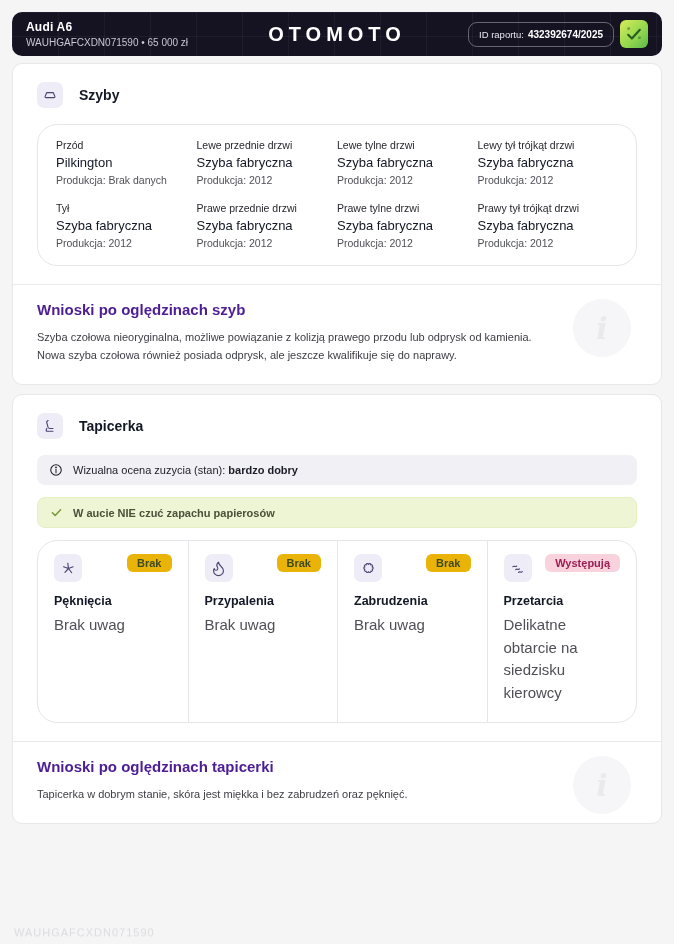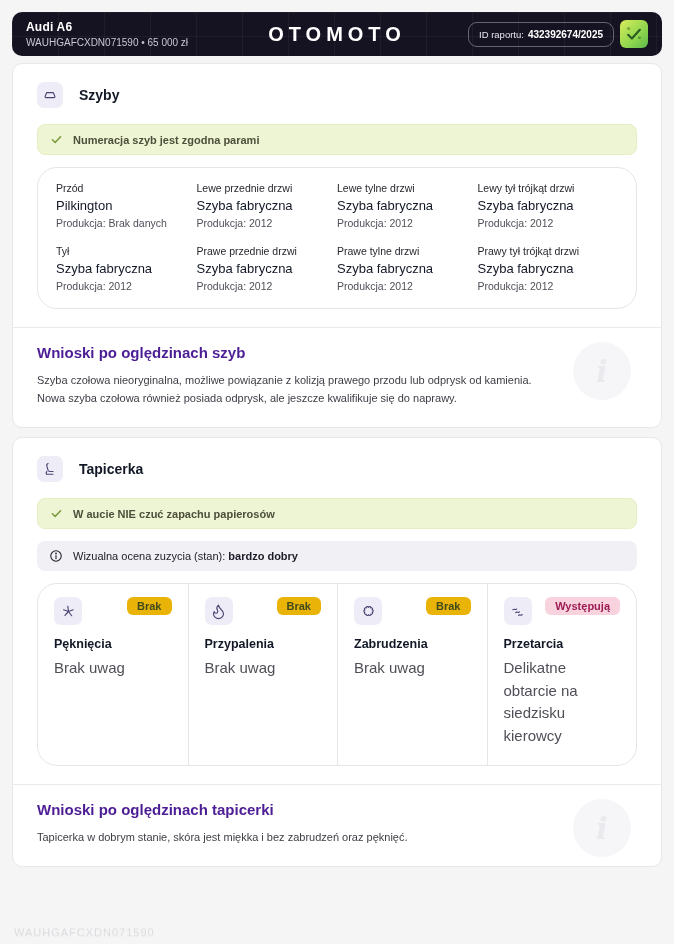--- a/index.html
+++ b/index.html
@@ -189,26 +189,20 @@
 <section class="card">
   <div class="section-head">
     <div class="section-icon">
       <svg width="16" height="16" viewBox="0 0 24 24" fill="none" stroke="#4a4473" stroke-width="1.7" stroke-linejoin="round">
         <path d="M7 8.5h10l2.3 5.6c.4 1-.3 1.9-1.3 1.9H6c-1 0-1.7-.9-1.3-1.9L7 8.5z"></path>
       </svg>
     </div>
     <h2 class="section-title">Szyby</h2>
   </div>
 
-  <div class="banner banner-green">
-    <svg width="13" height="13" viewBox="0 0 24 24" fill="none" stroke="#7e9c40" stroke-width="3" stroke-linecap="round" stroke-linejoin="round">
-      <path d="M4.5 12.5l5 5L19.5 7"></path>
-    </svg>
-    <span>Numeracja szyb jest zgodna parami</span>
-  </div>
 
   <div class="subgrid windows-grid">
     <div class="win-cell">
       <div class="win-label">Przód</div>
       <div class="win-value">Pilkington</div>
       <div class="win-prod">Produkcja: Brak danych</div>
     </div>
     <div class="win-cell">
       <div class="win-label">Lewe przednie drzwi</div>
       <div class="win-value">Szyba fabryczna</div>
@@ -257,39 +251,39 @@
 
 <section class="card">
   <div class="section-head">
     <div class="section-icon">
       <svg width="16" height="16" viewBox="0 0 24 24" fill="none" stroke="#4a4473" stroke-width="1.7" stroke-linecap="round" stroke-linejoin="round">
         <path d="M9.2 3.8c-1.8.5-2.4 2.1-1.9 3.9l1.7 6c.4 1.3 1.5 2.1 2.8 2.1h4.7"></path>
         <path d="M7.2 15.6l-.9 2.4c-.3.9.3 1.9 1.3 1.9h8.9"></path>
       </svg>
     </div>
     <h2 class="section-title">Tapicerka</h2>
-  </div>
-
-  <div class="banner banner-green">
-    <svg width="13" height="13" viewBox="0 0 24 24" fill="none" stroke="#7e9c40" stroke-width="3" stroke-linecap="round" stroke-linejoin="round">
-      <path d="M4.5 12.5l5 5L19.5 7"></path>
-    </svg>
-    <span>W aucie NIE czuć zapachu papierosów</span>
   </div>
 
   <div class="banner banner-gray">
     <svg width="14" height="14" viewBox="0 0 24 24" fill="none" stroke="#1c1c28" stroke-width="1.8" stroke-linecap="round">
       <circle cx="12" cy="12" r="9"></circle>
       <line x1="12" y1="11" x2="12" y2="16.5"></line>
       <circle cx="12" cy="7.6" r="0.6" fill="#1c1c28"></circle>
     </svg>
     <span>
       <span>Wizualna ocena zuzycia (stan):</span>
       <span class="b-strong">bardzo dobry</span>
     </span>
+  </div>
+
+  <div class="banner banner-green">
+    <svg width="13" height="13" viewBox="0 0 24 24" fill="none" stroke="#7e9c40" stroke-width="3" stroke-linecap="round" stroke-linejoin="round">
+      <path d="M4.5 12.5l5 5L19.5 7"></path>
+    </svg>
+    <span>W aucie NIE czuć zapachu papierosów</span>
   </div>
 
   <div class="subgrid items-grid">
 
     <div class="item-cell">
       <div class="item-top">
         <div class="item-icon">
           <svg width="17" height="17" viewBox="0 0 24 24" fill="none" stroke="#4a4473" stroke-width="1.6" stroke-linecap="round" stroke-linejoin="round">
             <path d="M12 12L11 4.5M12 12l6.5-2.5M12 12l4.5 6M12 12l-5 5.5M12 12L5 9.5"></path>
           </svg>

